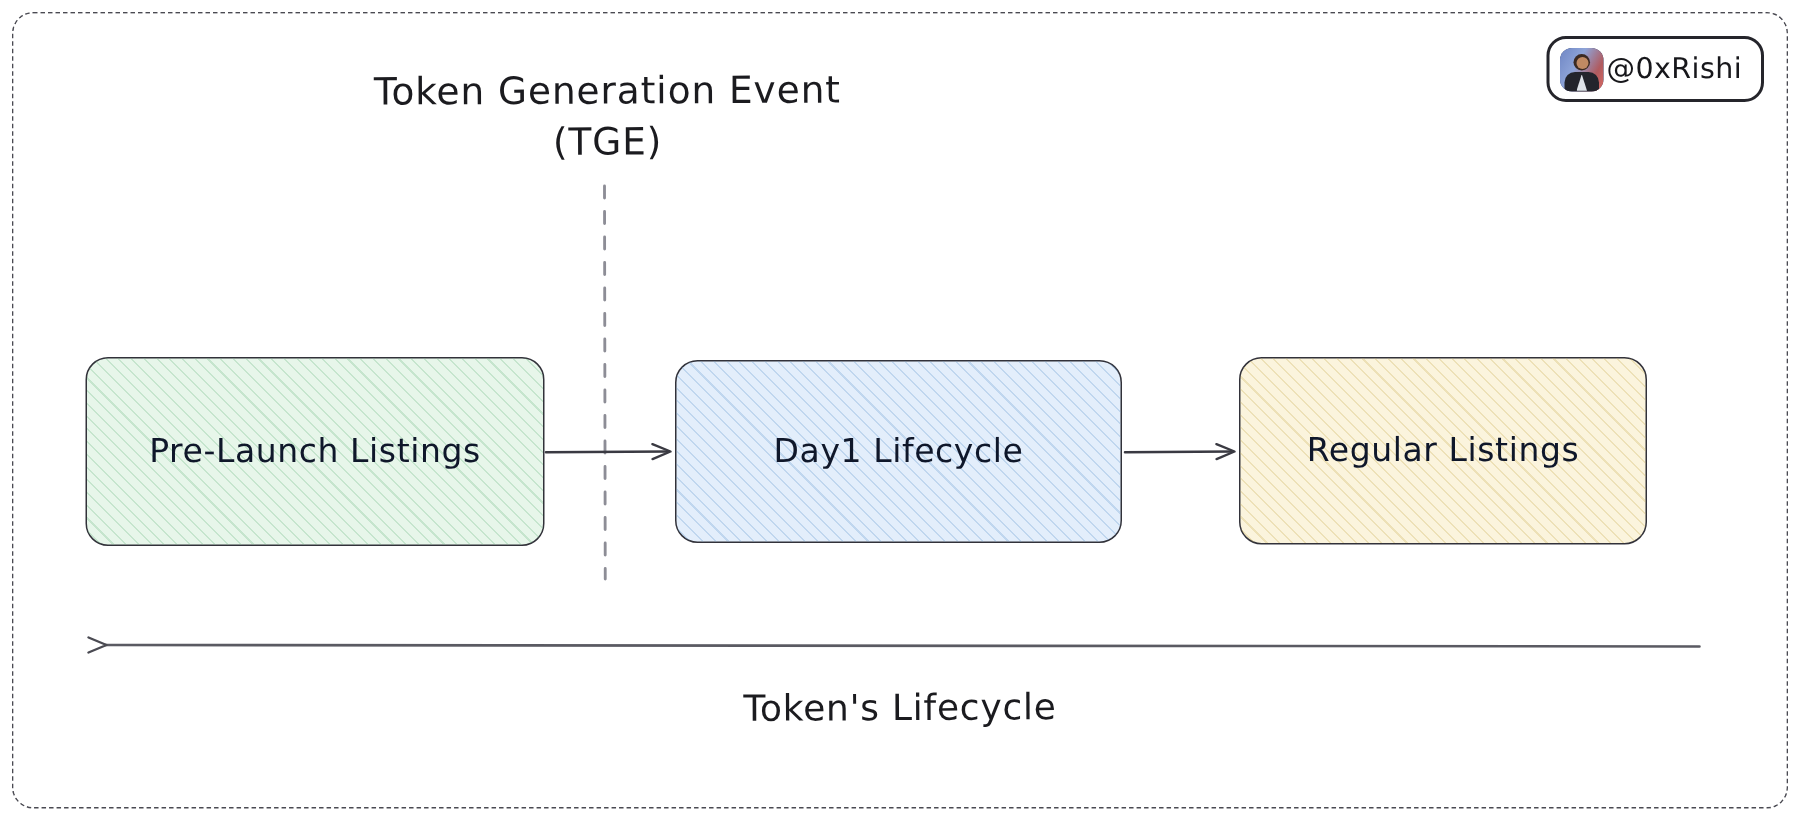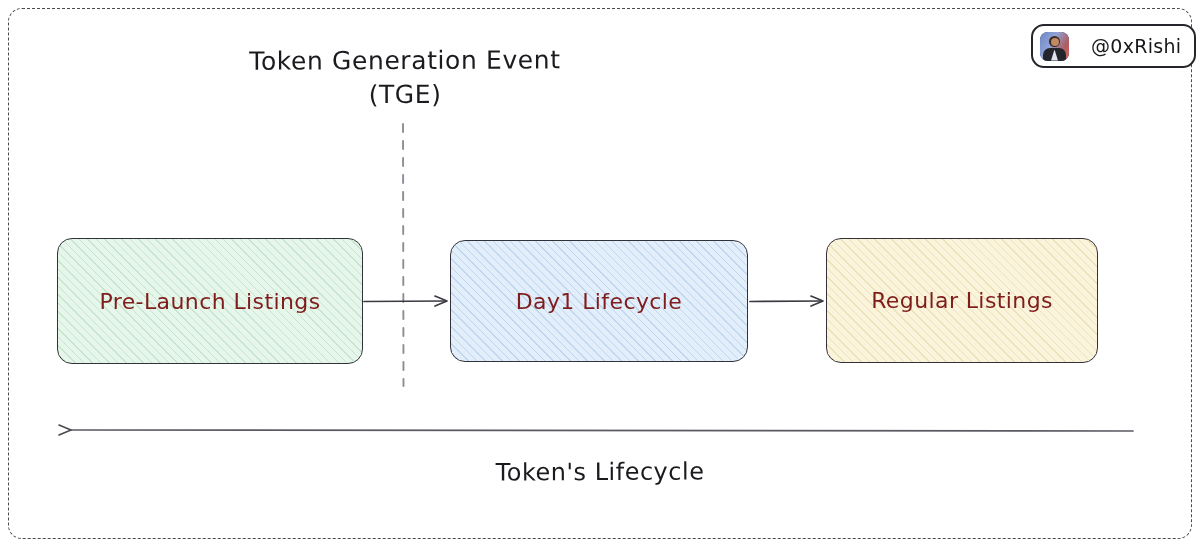--- a/index.html
+++ b/index.html
@@ -49,21 +49,21 @@
 
   
   .node {
     position: absolute;
     box-sizing: border-box;
     border: 1.9px solid #32323a;
     border-radius: 15px;
     display: flex;
     align-items: center;
     justify-content: center;
-    color: #7f1d1d;
+    color: #0f172a;
     font-size: 22px;
     letter-spacing: 0.4px;
     text-align: center;
     font-family: "DejaVu Sans", sans-serif;
   }
   .node span { position: relative; z-index: 2; }
   .node::before {
     content: "";
     position: absolute;
     inset: 0;
@@ -125,21 +125,21 @@
 
   
   .watermark {
     position: absolute;
     left: 1031px;
     top: 24px;
     height: 44px;
     padding: 0 13px 0 7px;
     display: flex;
     align-items: center;
-    gap: 22px;
+    gap: 2px;
     border: 2px solid #25252b;
     border-radius: 13px;
     background: #ffffff;
     box-sizing: border-box;
     justify-content: space-between;
   }
   .avatar {
     width: 29px;
     height: 29px;
     border-radius: 8px;

